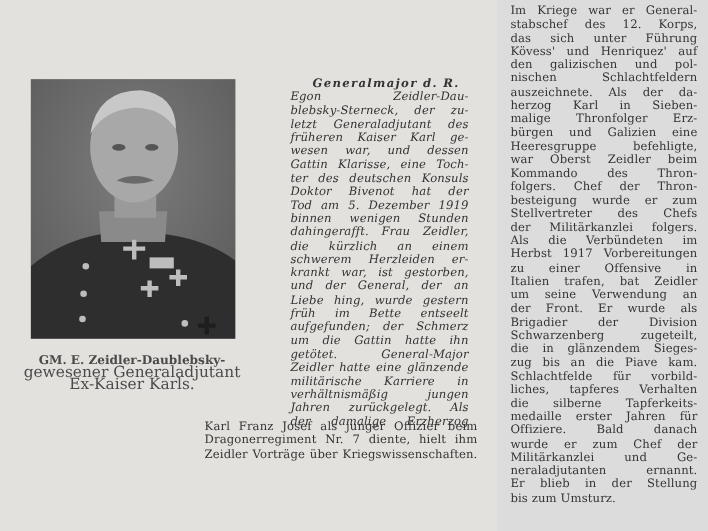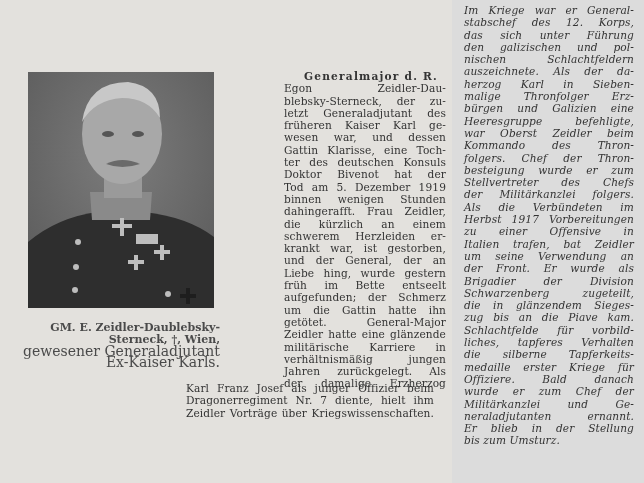--- a/index.html
+++ b/index.html
@@ -14,33 +14,33 @@
     position: absolute; left: 452px; top: 0; width: 192px; height: 483px;
     background: #dcdcdc;
   }
   .photo {
     position: absolute; left: 28px; top: 72px; width: 186px; height: 236px;
     background: #6a6a6a; overflow: hidden;
   }
   .photo svg { display: block; width: 100%; height: 100%; }
   .caption {
     position: absolute; left: 20px; top: 322px; width: 200px;
-    text-align: right; font-size: 10.5px; line-height: 12px; color: #4a4a4a;
+    text-align: center; font-size: 10.5px; line-height: 12px; color: #4a4a4a;
   }
   .caption .name { font-weight: bold; font-size: 11px; }
   .caption .sub { font-size: 14px; line-height: 10.5px; }
   .col {
     position: absolute; font-size: 10.6px; line-height: 12.3px; color: #333;
     text-align: justify; text-align-last: left; letter-spacing: 0.1px;
   }
   .col .line { display: block; white-space: nowrap; text-align-last: justify; }
   .col .line.last { text-align-last: left; }
-  .col-mid { left: 284px; top: 70px; width: 162px; }
+  .col-mid { left: 264px; top: 70px; width: 162px; font-style: italic; }
   .col-wide { left: 186px; top: 382px; width: 248px; }
-  .col-right { left: 464px; top: 4px; width: 170px; font-style: italic; }
+  .col-right { left: 464px; top: 4px; width: 170px; }
   .headline { display: block; white-space: nowrap; font-weight: bold; letter-spacing: 1.2px; }
   .indent { padding-left: 20px; }
 </style>
 </head>
 <body>
 
 <div class="page"></div>
 <div class="right-panel"></div>
 
 <div class="photo" title="Portrait of GM. E. Zeidler-Daublebsky-Sterneck in uniform with medals">
@@ -77,21 +77,20 @@
         <circle cx="48" cy="195" r="3"></circle>
         <circle cx="47" cy="218" r="3"></circle>
       <circle cx="140" cy="222" r="3"></circle>
     </g>
     <path d="M152 222 l6 0 l0 -6 l4 0 l0 6 l6 0 l0 4 l-6 0 l0 6 l-4 0 l0 -6 l-6 0 Z" fill="#1e1e1e"></path>
   </svg>
 </div>
 
 <div class="caption">
   <div class="name">GM. E. Zeidler-Daublebsky-</div>
-  <div class="name">Sterneck, †, Wien,</div>
   <div class="sub">gewesener Generaladjutant</div>
   <div class="sub">Ex-Kaiser Karls.</div>
 </div>
 
 <div class="col col-mid">
   <span class="headline indent">Generalmajor d. R.</span>
   <span class="line">Egon Zeidler-Dau-</span>
   <span class="line">blebsky-Sterneck, der zu-</span>
   <span class="line">letzt Generaladjutant des</span>
   <span class="line">früheren Kaiser Karl ge-</span>
@@ -121,20 +120,21 @@
 <div class="col col-wide">
   <span class="line">Karl Franz Josef als junger Offizier beim</span>
   <span class="line">Dragonerregiment Nr. 7 diente, hielt ihm</span>
   <span class="line">Zeidler Vorträge über Kriegswissenschaften.</span>
 </div>
 
 <div class="col col-right">
   <span class="line">Im Kriege war er General-</span>
   <span class="line">stabschef des 12. Korps,</span>
   <span class="line">das sich unter Führung</span>
+  <span class="line">Kövess' und Henriquez' auf</span>
   <span class="line">den galizischen und pol-</span>
   <span class="line">nischen Schlachtfeldern</span>
   <span class="line">auszeichnete. Als der da-</span>
   <span class="line">herzog Karl in Sieben-</span>
   <span class="line">malige Thronfolger Erz-</span>
   <span class="line">bürgen und Galizien eine</span>
   <span class="line">Heeresgruppe befehligte,</span>
   <span class="line">war Oberst Zeidler beim</span>
   <span class="line">Kommando des Thron-</span>
   <span class="line">folgers. Chef der Thron-</span>
@@ -147,20 +147,20 @@
   <span class="line">Italien trafen, bat Zeidler</span>
   <span class="line">um seine Verwendung an</span>
   <span class="line">der Front. Er wurde als</span>
   <span class="line">Brigadier der Division</span>
   <span class="line">Schwarzenberg zugeteilt,</span>
   <span class="line">die in glänzendem Sieges-</span>
   <span class="line">zug bis an die Piave kam.</span>
   <span class="line">Schlachtfelde für vorbild-</span>
   <span class="line">liches, tapferes Verhalten</span>
   <span class="line">die silberne Tapferkeits-</span>
-  <span class="line">medaille erster Kriege für</span>
+  <span class="line">medaille erster Jahren für</span>
   <span class="line">Offiziere. Bald danach</span>
   <span class="line">wurde er zum Chef der</span>
   <span class="line">Militärkanzlei und Ge-</span>
   <span class="line">neraladjutanten ernannt.</span>
   <span class="line">Er blieb in der Stellung</span>
   <span class="line last">bis zum Umsturz.</span>
 </div>
 
 </body></html>

